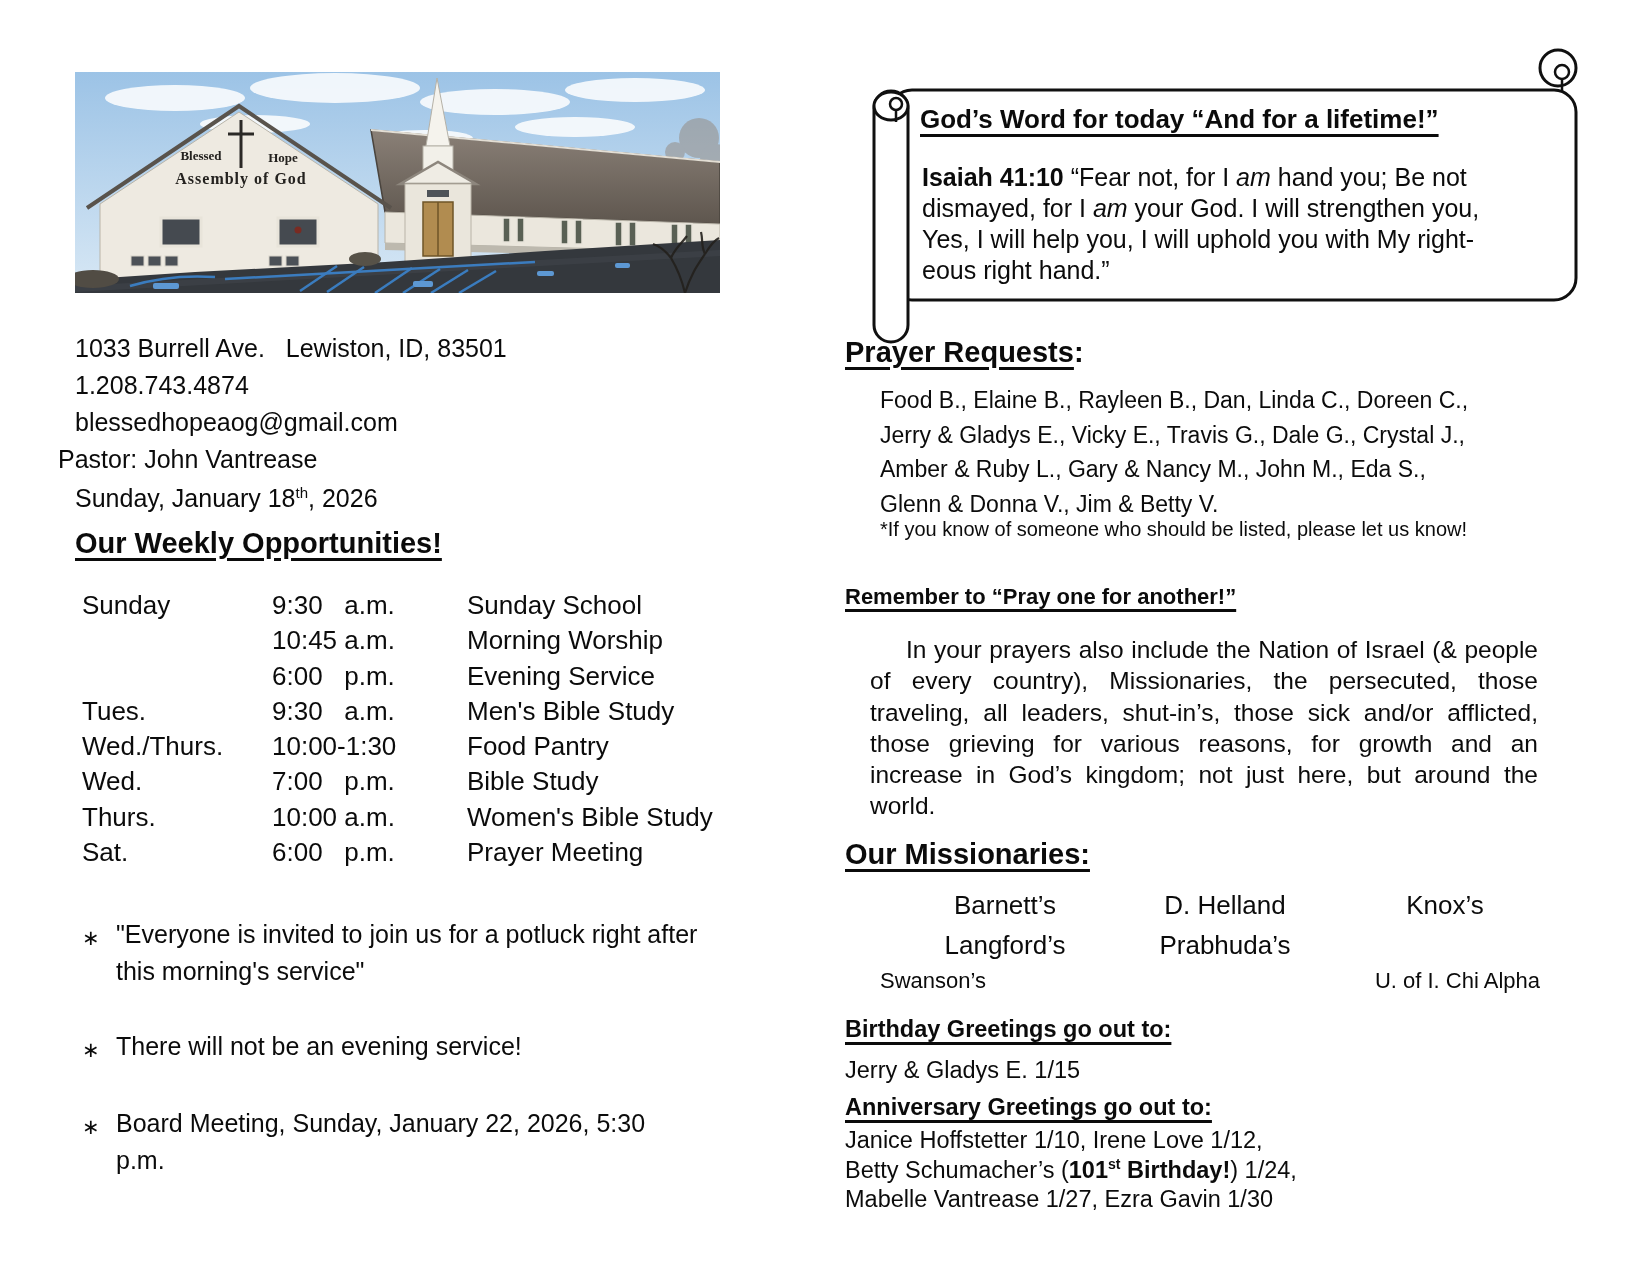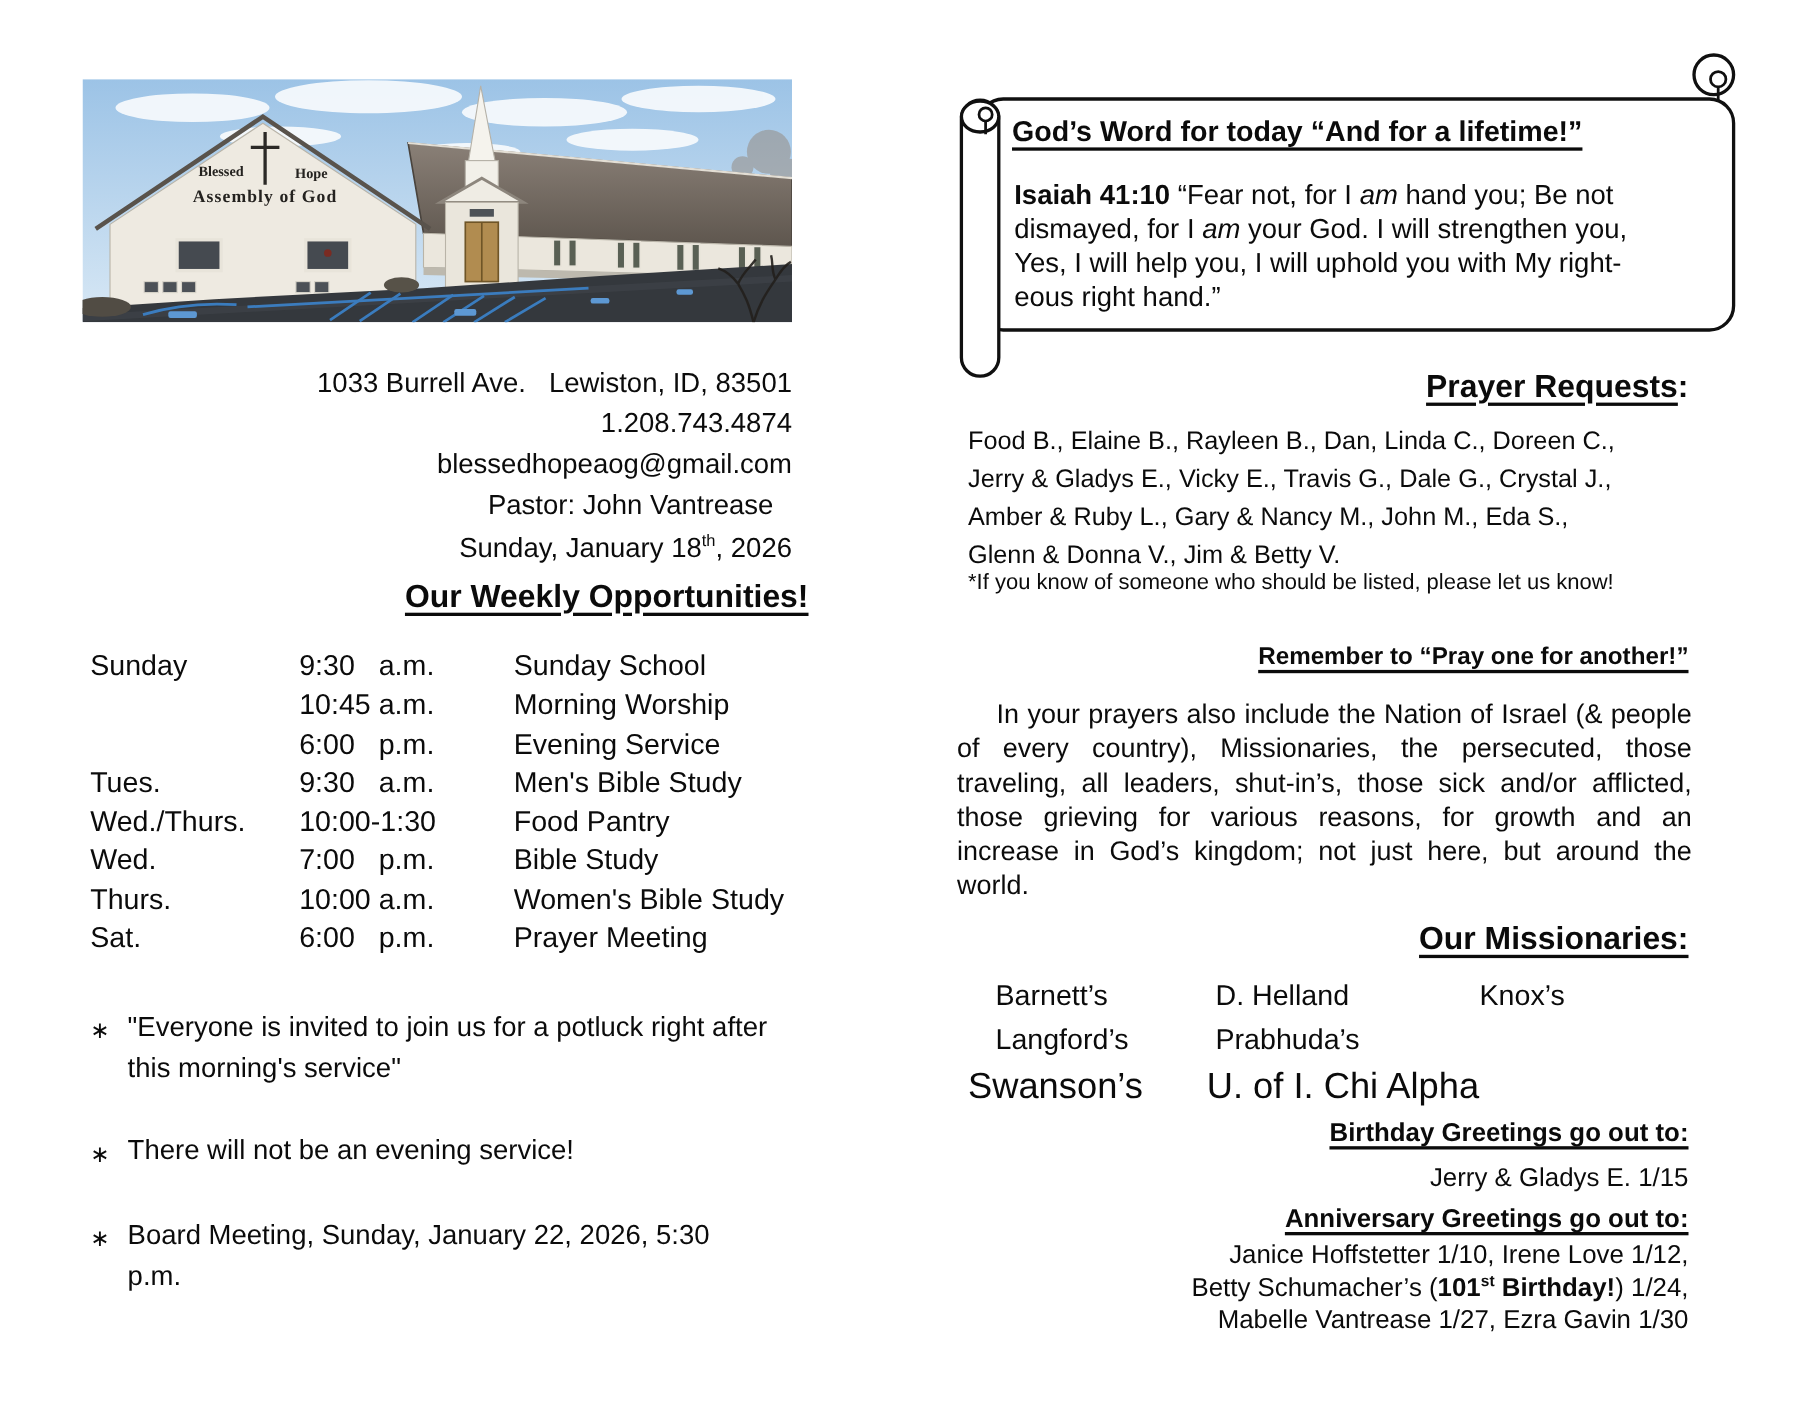--- a/index.html
+++ b/index.html
@@ -1,31 +1,31 @@
 <!DOCTYPE html>
 <html><head>
 <meta charset="utf-8">
 <style>
   html,body{margin:0;padding:0;background:#ffffff;}
   .page{position:relative;width:1650px;height:1275px;background:#ffffff;overflow:hidden;
         font-family:"Liberation Sans","DejaVu Sans",sans-serif;color:#0b0b0b;}
   .abs{position:absolute;}
-  .c{text-align:right;}
+  .c{text-align:left;}
   .b{font-weight:bold;}
   .i{font-style:italic;}
   .u{text-decoration:underline;text-decoration-thickness:2.5px;text-underline-offset:5px;}
   sup{font-size:60%;vertical-align:super;line-height:0;}
   .addr-line{font-size:25px;line-height:37px;white-space:pre;}
   .sched{display:grid;grid-template-columns:190px 195px auto;font-size:26px;line-height:35.3px;}
   .sched .t{white-space:pre;}
   .bullet{display:flex;align-items:flex-start;font-size:25px;line-height:37px;}
   .bullet .mark{width:34px;font-size:21px;padding-top:3px;flex:0 0 34px;}
   .verse-line{font-size:25px;line-height:31px;white-space:nowrap;}
   .names-line{font-size:23px;line-height:34.5px;white-space:nowrap;}
-  .mi-grid{display:grid;grid-template-columns:200px 240px 200px;font-size:26px;line-height:39.5px;}
+  .mi-grid{display:grid;grid-template-columns:200px 240px 200px;font-size:26px;line-height:39.5px;text-align:center;}
   .small-h{font-size:23.5px;}
   .ann-line{font-size:23.5px;line-height:29.5px;}
 </style>
 </head>
 <body>
 
 <div class="page">
 
   <svg class="abs" style="left:75px;top:72px" width="645" height="221" viewBox="0 0 645 221">
     <defs>
@@ -223,21 +223,21 @@
   <div class="abs c" style="left:845px;top:838px;width:690px">
     <span class="b u" style="font-size:29px">Our Missionaries:</span>
   </div>
   <div class="abs mi-grid" style="left:905px;top:886px;width:640px">
     <span>Barnett’s</span>
     <span>D. Helland</span>
     <span>Knox’s</span>
     <span>Langford’s</span>
     <span>Prabhuda’s</span>
   </div>
-  <div class="abs" style="left:880px;top:968px;width:660px;display:flex;justify-content:flex-start;gap:58px;font-size:33px">
+  <div class="abs" style="left:880px;top:968px;width:660px;display:flex;justify-content:space-between;gap:58px;font-size:22px">
     <span>Swanson’s</span>
     <span>U. of I. Chi Alpha</span>
   </div>
 
   <div class="abs c" style="left:845px;top:1016px;width:690px">
     <span class="b u small-h">Birthday Greetings go out to:</span>
   </div>
   <div class="abs c small-h" style="left:845px;top:1057px;width:690px">Jerry &amp; Gladys E. 1/15</div>
   <div class="abs c" style="left:845px;top:1094px;width:690px">
     <span class="b u small-h">Anniversary Greetings go out to:</span>

